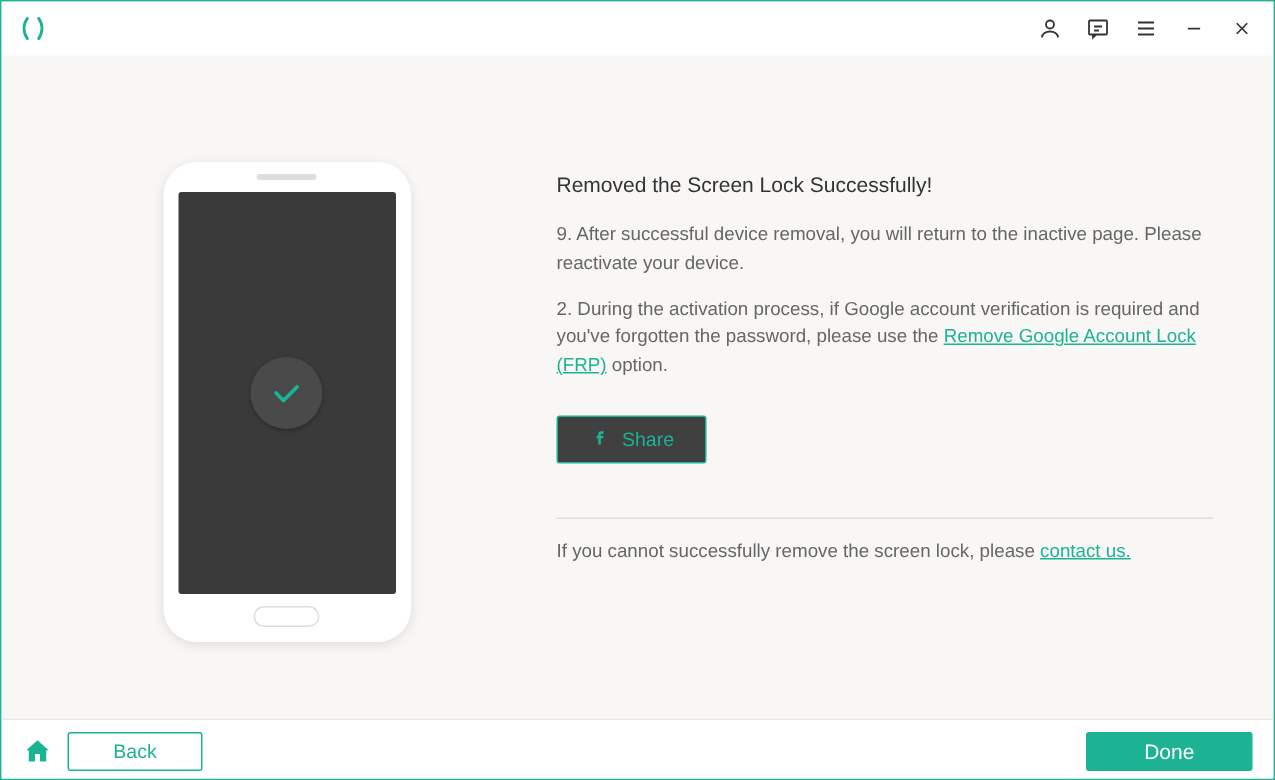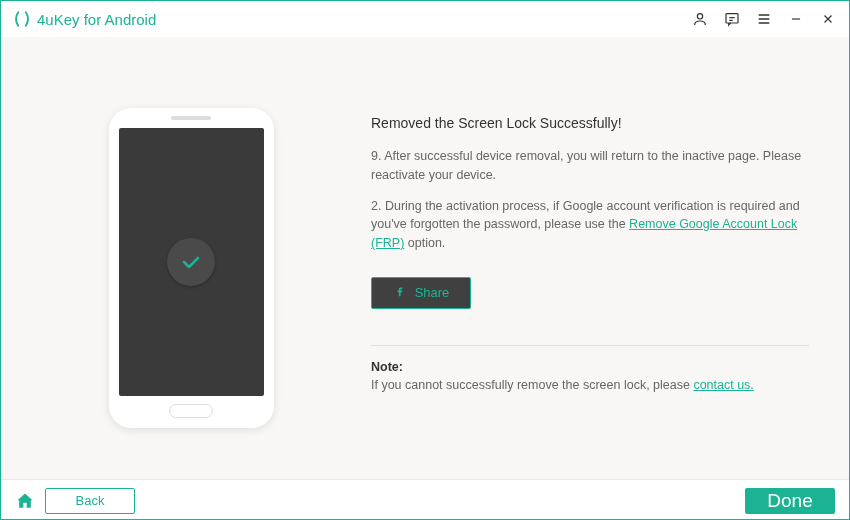--- a/index.html
+++ b/index.html
@@ -177,42 +177,41 @@
       height: 26px;
       border: 1px solid #1bb394;
       background: #fff;
       color: #1bb394;
       font-size: 13px;
       border-radius: 2px;
       cursor: pointer;
     }
     .done-btn {
       margin-left: auto;
-      width: 90px;
+      width: 111px;
       height: 26px;
       border: none;
       background: #1bb394;
       color: #fff;
-      font-size: 19px;
+      font-size: 14px;
       border-radius: 2px;
       cursor: pointer;
     }
   </style>
 </head>
 <body>
 
 <div class="titlebar">
   <div class="titlebar-left">
     <span class="app-logo">
       <svg width="18" height="18" viewBox="0 0 24 24" fill="none">
         <path d="M7 3 C7 3 4 7 4 12 C4 17 7 21 7 21" stroke="#1bb394" stroke-width="2.5" stroke-linecap="round" fill="none"></path>
         <path d="M17 3 C17 3 20 7 20 12 C20 17 17 21 17 21" stroke="#1bb394" stroke-width="2.5" stroke-linecap="round" fill="none"></path>
       </svg>
     </span>
-    <span class="app-title">4uKey for Android</span>
   </div>
   <div class="titlebar-right">
     <span class="titlebar-icon">
       <svg width="16" height="16" viewBox="0 0 24 24" fill="none" stroke="currentColor" stroke-width="1.8">
           <circle cx="12" cy="8" r="4"></circle>
           <path d="M4 21c0-4 4-6 8-6s8 2 8 6"></path>
         </svg>
     </span>
     <span class="titlebar-icon">
       <svg width="16" height="16" viewBox="0 0 24 24" fill="none" stroke="currentColor" stroke-width="1.8">
@@ -265,21 +264,20 @@
       <span>
         <svg width="14" height="14" viewBox="0 0 24 24" fill="#1bb394">
             <path d="M13 9h3V6h-3c-1.7 0-3 1.3-3 3v2H8v3h2v7h3v-7h2.5l.5-3H13V9.5c0-.3.2-.5.5-.5"></path>
           </svg>
       </span>
       <span>Share</span>
     </button>
 
     <div class="divider"></div>
 
-    <div class="note-label">Note:</div>
     <div class="note-text">
       <span>If you cannot successfully remove the screen lock, please </span><span class="link">contact us.</span>
     </div>
   </div>
 </div>
 
 <div class="footer">
   <span class="home-icon">
     <svg width="20" height="20" viewBox="0 0 24 24" fill="#1bb394">
         <path d="M12 3l9 8h-2v9h-5v-6h-4v6H5v-9H3l9-8z"></path>

